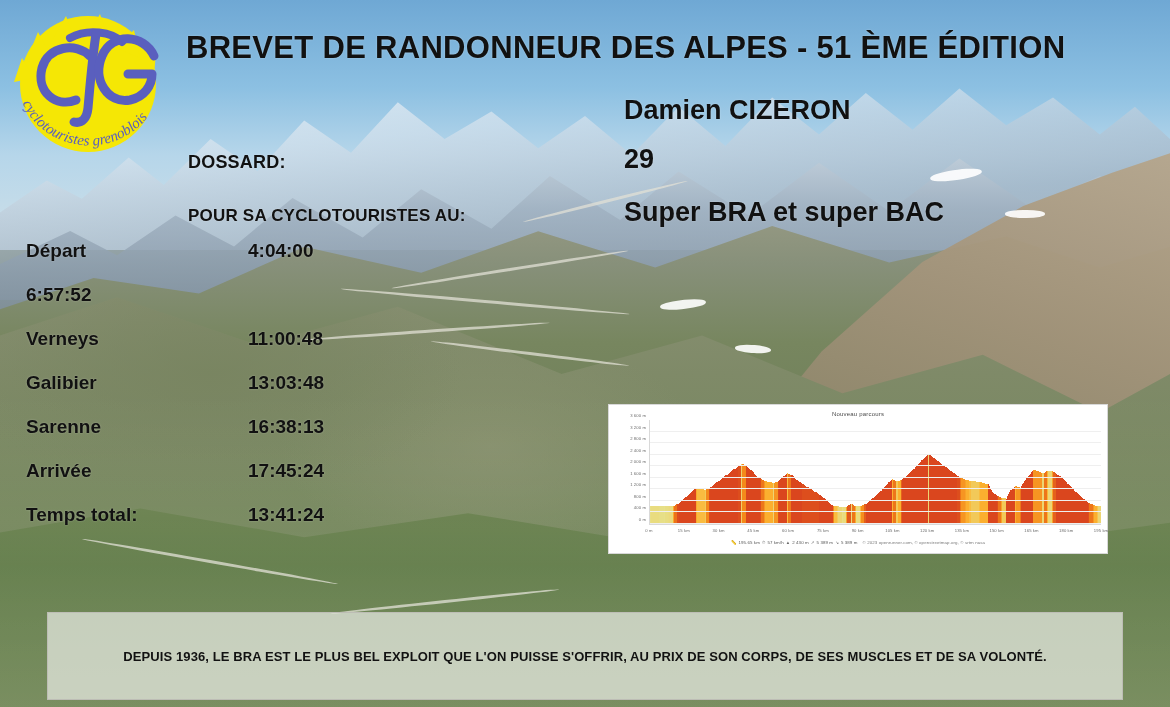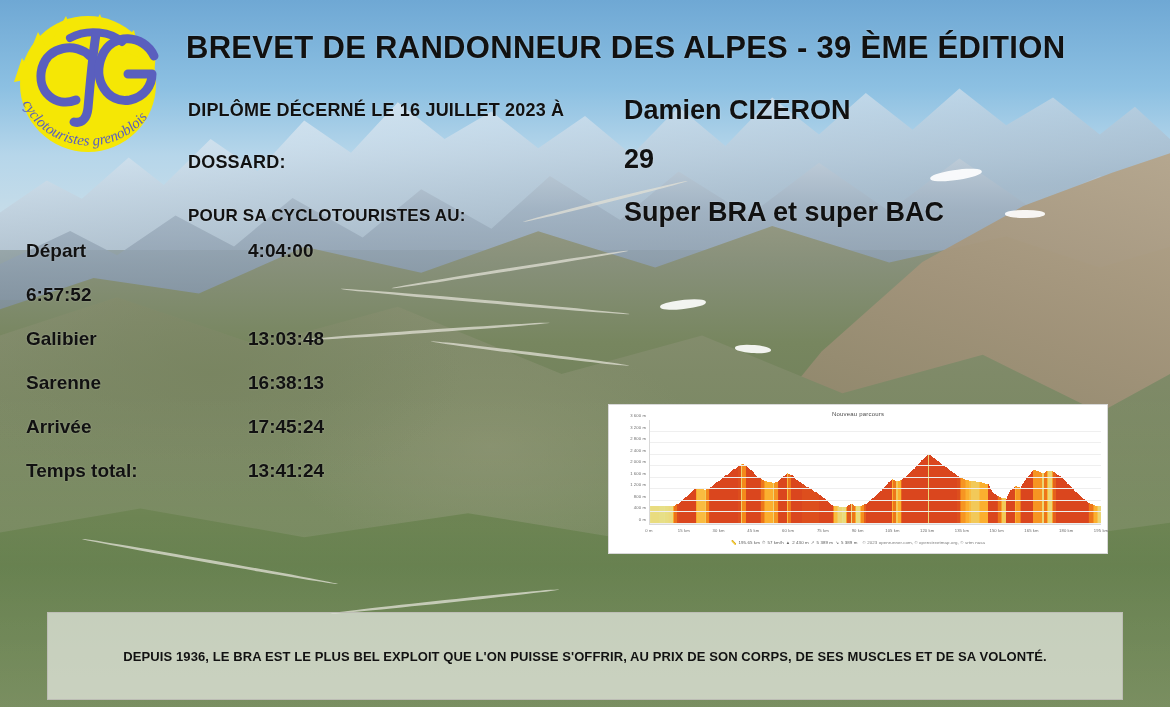--- a/index.html
+++ b/index.html
@@ -219,41 +219,44 @@
       <path d="M66,34 C84,24 108,28 118,38" stroke-width="8"></path>
       <path d="M92,30 C88,56 86,82 84,104 C83,114 78,120 70,118" stroke-width="9"></path>
       <path d="M150,52 C140,30 108,28 98,52 C88,76 104,100 126,96 C140,93 148,82 148,70 L124,70" stroke-width="9"></path>
     </g>
 
     <text font-family="'Liberation Serif', serif" font-size="15" font-style="italic" fill="#5a5fbe">
       <textPath href="#arcpath" startOffset="4%">cyclotouristes grenoblois</textPath>
     </text>
   </svg>
 
-  <div class="hdr-text" id="title">BREVET DE RANDONNEUR DES ALPES  - 39 ÈME ÉDITION</div>
-
-  <div class="hdr-text" id="awarded-line">DIPLÔME DÉCERNÉ LE 16 JUILLET 2023 À</div>
+  <div class="hdr-text" id="title">BREVET DE RANDONNEUR DES ALPES  - 51 ÈME ÉDITION</div>
+
 
   <div class="hdr-text" id="dossard-label">DOSSARD:</div>
 
   <div class="hdr-text" id="participation-label">POUR SA CYCLOTOURISTES AU:</div>
 
   <div class="hdr-text" id="rider-name">Damien CIZERON</div>
 
   <div class="hdr-text" id="rider-number">29</div>
 
   <div class="hdr-text" id="category">Super BRA et super BAC</div>
 
   <div id="splits">
     <div class="split-row">
       <div class="split-label">Départ</div>
       <div class="split-time">4:04:00</div>
     </div>
     <div class="split-row">
       <div class="split-time">6:57:52</div>
+    </div>
+    <div class="split-row">
+      <div class="split-label">Verneys</div>
+      <div class="split-time">11:00:48</div>
     </div>
     <div class="split-row">
       <div class="split-label">Galibier</div>
       <div class="split-time">13:03:48</div>
     </div>
     <div class="split-row">
       <div class="split-label">Sarenne</div>
       <div class="split-time">16:38:13</div>
     </div>
     <div class="split-row">

